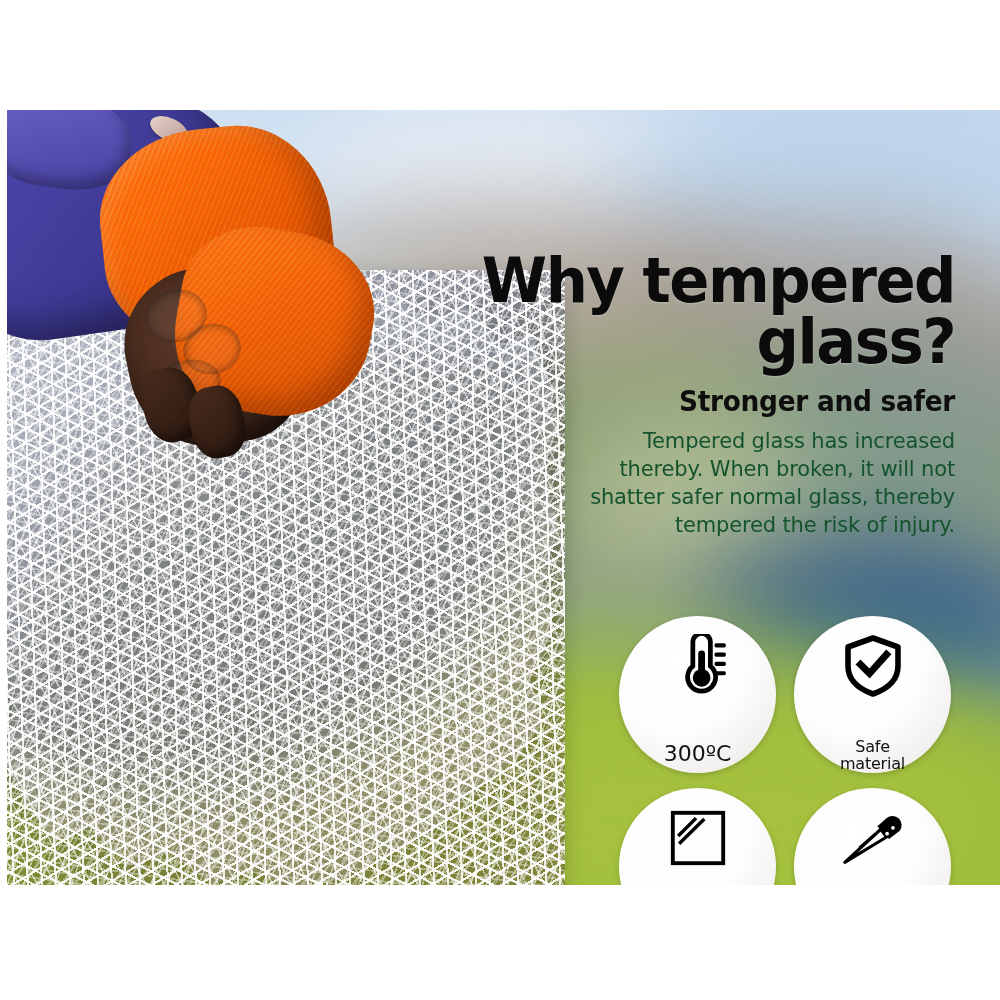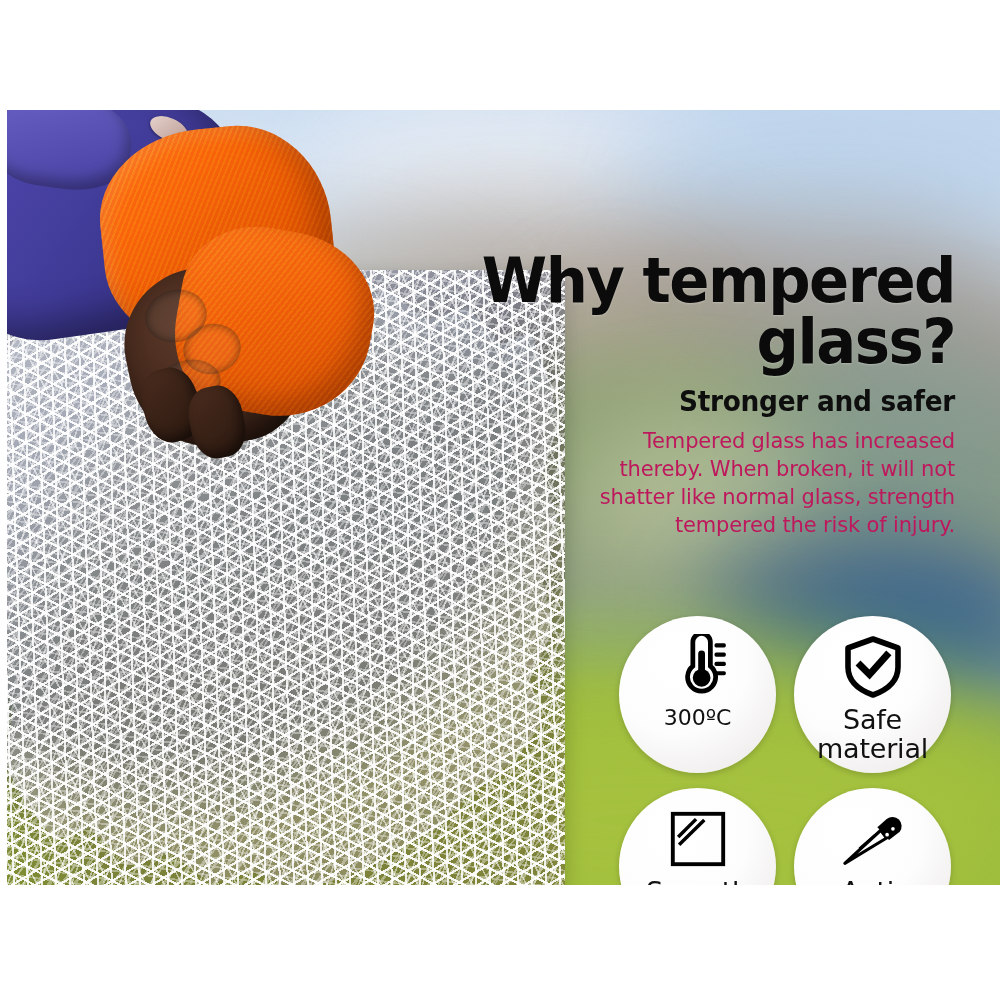--- a/index.html
+++ b/index.html
@@ -183,41 +183,41 @@
     transform:scaleX(.94);transform-origin:right center;
     text-shadow:0 1px 2px rgba(255,255,255,.25);
   }
   .subhead{
     font-family:"DejaVu Sans","Liberation Sans",sans-serif;
     font-weight:600;font-size:27.5px;line-height:1.1;color:#0e0e0e;
     margin:14px 0 0 0;letter-spacing:-.3px;transform:scaleX(.96);transform-origin:right center;
   }
   .bodytext{
     font-family:"DejaVu Sans","Liberation Sans",sans-serif;
-    font-weight:400;font-size:21px;line-height:1.33;color:#be185d;
+    font-weight:400;font-size:21px;line-height:1.33;color:#14532d;
     margin:12px 0 0 0;letter-spacing:-.15px;
   }
 
   
   .badges{position:absolute;left:612px;top:506px;width:340px;height:340px;}
   .badge{
     position:absolute;width:157px;height:157px;border-radius:50%;
     background:radial-gradient(circle at 36% 28%,#ffffff 0%,#fdfdfd 48%,#f0eeed 82%,#e6e3e1 100%);
     box-shadow:0 2px 6px rgba(0,0,0,.18);
     display:flex;flex-direction:column;align-items:center;justify-content:flex-start;
-    padding-top:14px;box-sizing:border-box;
+    padding-top:14px;box-sizing:border-box;gap:36px;
   }
   .badge.tl{left:0;top:0;}
   .badge.tr{left:175px;top:0;}
   .badge.bl{left:0;top:172px;}
   .badge.br{left:175px;top:172px;}
   .badge .glyph{height:74px;display:flex;align-items:center;justify-content:center;}
   .badge .cap{
     font-family:"DejaVu Sans","Liberation Sans",sans-serif;
-    font-size:27px;line-height:1.06;color:#111;text-align:center;font-weight:400;
+    font-size:16px;line-height:1.06;color:#111;text-align:center;font-weight:400;
     letter-spacing:-.2px;margin-top:2px;white-space:pre-line;
   }
   .badge.tl .cap{font-size:22px;letter-spacing:0;}
 
   
   .bottom-band{position:absolute;left:0;top:885px;width:1000px;height:115px;background:#fff;}
   .top-band{position:absolute;left:0;top:0;width:1000px;height:110px;background:#fff;}
 </style>
 </head>
 <body>
@@ -275,21 +275,21 @@
 
     <div class="copy">
       <h1 class="headline">
         <span>Why tempered</span><br>
         <span>glass?</span>
       </h1>
       <p class="subhead">Stronger and safer</p>
       <p class="bodytext">
         <span>Tempered glass has increased</span><br>
         <span>thereby. When broken, it will not</span><br>
-        <span>shatter like normal glass, strength</span><br>
+        <span>shatter safer normal glass, thereby</span><br>
         <span>tempered the risk of injury.</span>
       </p>
     </div>
 
     <div class="badges">
 
       <div class="badge tl">
         <div class="glyph">
           <svg width="66" height="66" viewBox="0 0 64 64" aria-hidden="true">
             <path d="M27 8a8.5 8.5 0 0 1 17 0v23.2a13.6 13.6 0 1 1-17 0z" fill="none" stroke="#000" stroke-width="4.6"></path>

